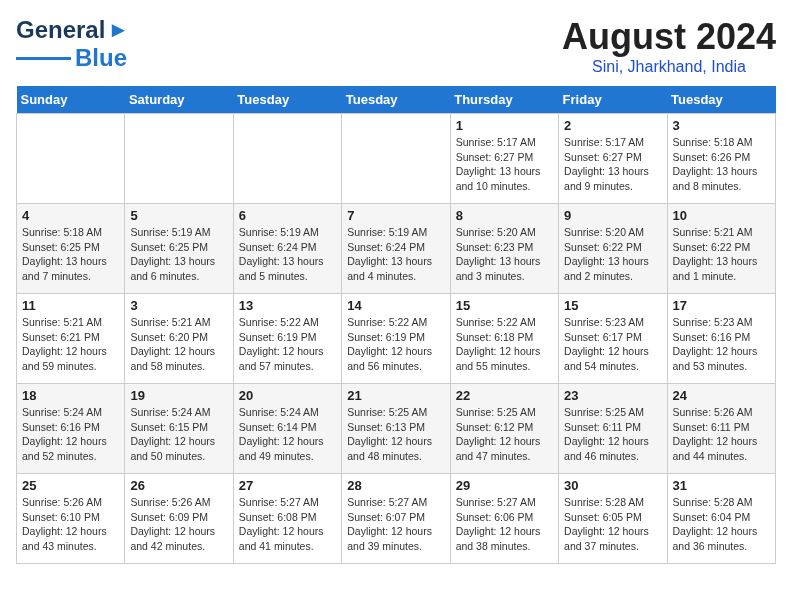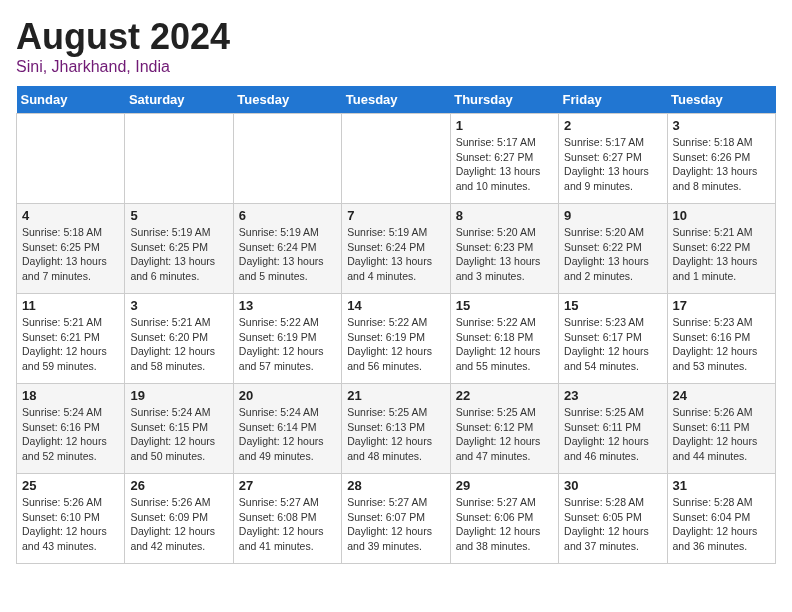--- a/index.html
+++ b/index.html
@@ -15,31 +15,31 @@
       justify-content: space-between;
       align-items: flex-start;
       margin-bottom: 10px;
     }
     .logo {
       display: flex;
       flex-direction: column;
       align-items: flex-start;
     }
     .title-area {
-      text-align: left;
+      text-align: center;
     }
     .title-area h1 {
       font-size: 36px;
       font-weight: bold;
       color: #222;
     }
     .title-area h2 {
       font-size: 16px;
       font-weight: normal;
-      color: #701a75;
+      color: #1d4ed8;
     }
     table {
       width: 100%;
       border-collapse: collapse;
       font-size: 11px;
     }
     thead tr th {
       background: #2176d2;
       color: #fff;
       padding: 6px 4px;
@@ -70,20 +70,30 @@
       font-size: 10.5px;
     }
     .empty-cell {
       background: #fff !important;
     }
   </style>
 </head>
 <body>
 
 <div class="header-area">
+  <div class="logo">
+    <div style="display:flex;align-items:center;gap:0;">
+      <span style="font-size:24px;font-weight:bold;color:#1a3a5c;">General</span>
+      <span style="color:#2176d2;font-size:22px;font-weight:bold;margin-left:2px;">►</span>
+    </div>
+    <div style="display:flex;align-items:center;justify-content:flex-end;">
+      <div style="width:55px;height:3px;background:#2176d2;margin-right:4px;"></div>
+      <span style="font-size:24px;font-weight:bold;color:#2176d2;">Blue</span>
+    </div>
+  </div>
   <div class="title-area">
     <h1>August 2024</h1>
     <h2>Sini, Jharkhand, India</h2>
   </div>
 </div>
 
 <table>
   <thead>
     <tr>
     <th>Sunday</th>

